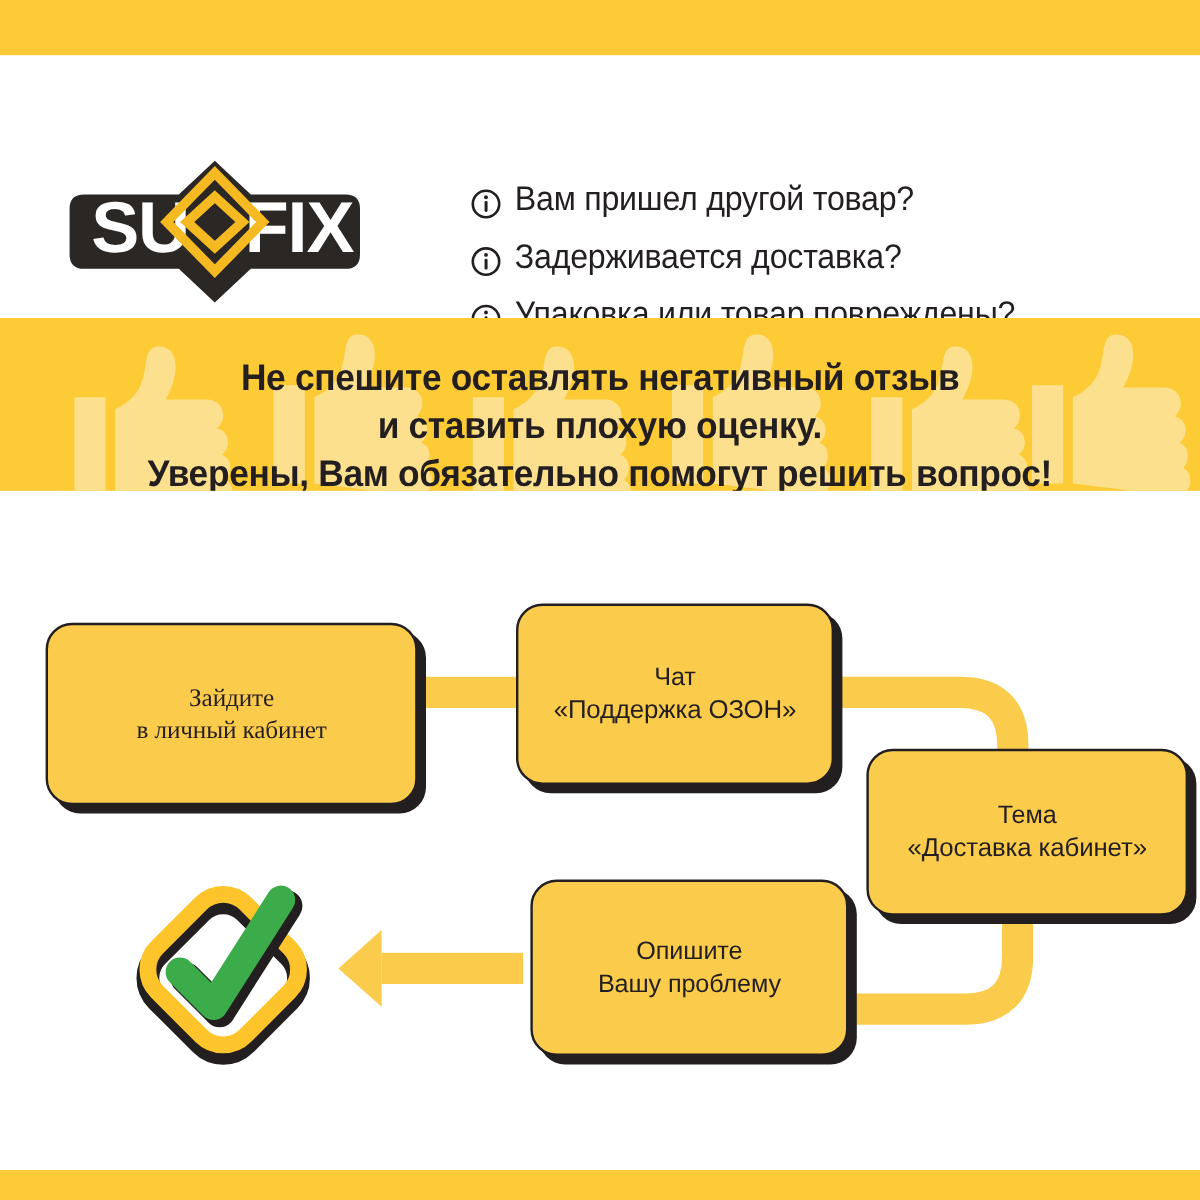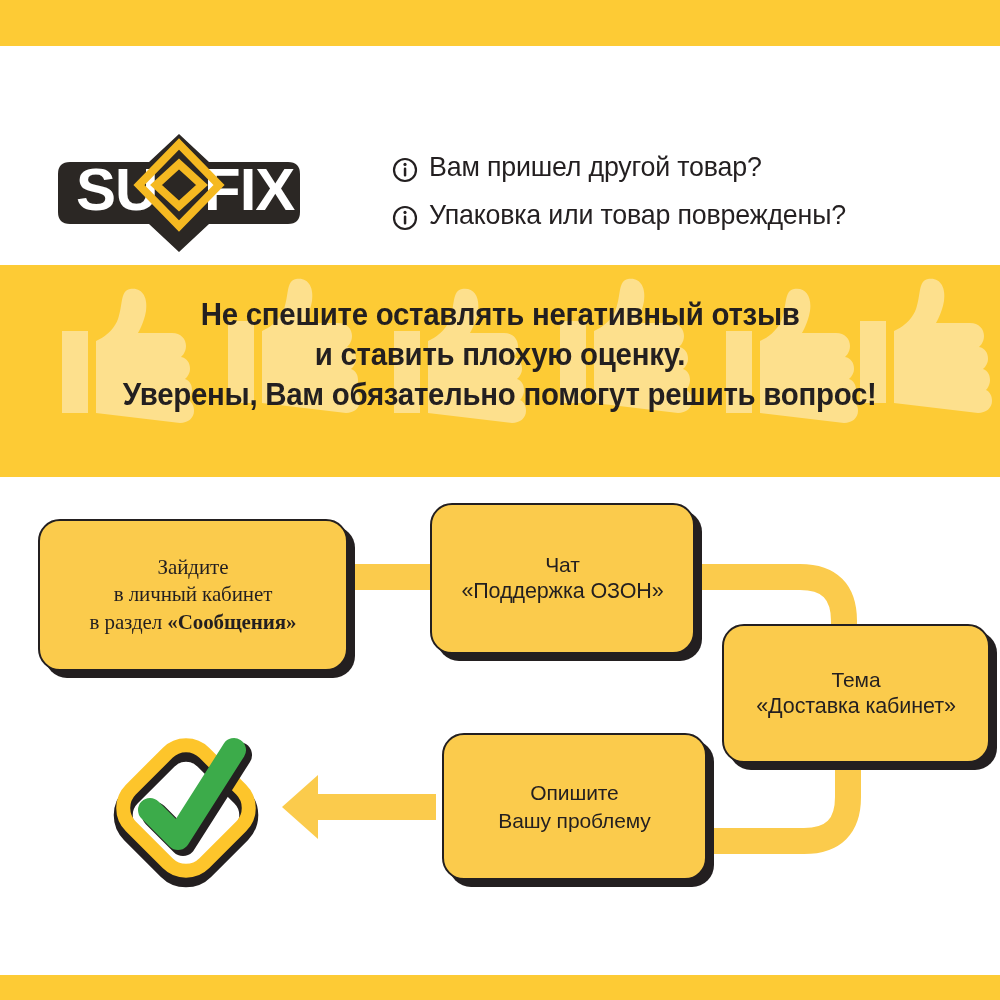--- a/index.html
+++ b/index.html
@@ -31,21 +31,21 @@
     color:#231f20;
     letter-spacing:-0.2px;
     white-space:nowrap;
     font-weight:400;
     transform:scaleX(0.94);
     transform-origin:left center;
   }
 
   
   .banner{
-    position:absolute;left:0;top:265px;width:1000px;height:212px;
+    position:absolute;left:0;top:265px;width:1000px;height:144px;
     background:#fdcb35;overflow:hidden;
   }
   .thumbs{position:absolute;left:0;top:0;width:1000px;height:180px;}
   .banner-text{
     position:absolute;left:0;top:0;width:1000px;height:180px;
     display:flex;flex-direction:column;align-items:center;justify-content:center;
     gap:4px;
   }
   .bline{
     font-size:31px;font-weight:bold;color:#231f20;
@@ -116,20 +116,30 @@
         <span class="qicon">
           <svg width="26" height="26" viewBox="0 0 26 26" xmlns="http://www.w3.org/2000/svg">
             <circle cx="13" cy="13" r="11" fill="none" stroke="#231f20" stroke-width="2.2"></circle>
             <circle cx="13" cy="7.4" r="1.6" fill="#231f20"></circle>
             <rect x="11.8" y="10.6" width="2.5" height="9" rx="1.1" fill="#231f20"></rect>
           </svg>
         </span>
         <span class="qtext">Вам пришел другой товар?</span>
       </div>
 
+      <div class="qrow">
+        <span class="qicon">
+          <svg width="26" height="26" viewBox="0 0 26 26" xmlns="http://www.w3.org/2000/svg">
+            <circle cx="13" cy="13" r="11" fill="none" stroke="#231f20" stroke-width="2.2"></circle>
+            <circle cx="13" cy="7.4" r="1.6" fill="#231f20"></circle>
+            <rect x="11.8" y="10.6" width="2.5" height="9" rx="1.1" fill="#231f20"></rect>
+          </svg>
+        </span>
+        <span class="qtext">Задерживается доставка?</span>
+      </div>
 
       <div class="qrow">
         <span class="qicon">
           <svg width="26" height="26" viewBox="0 0 26 26" xmlns="http://www.w3.org/2000/svg">
             <circle cx="13" cy="13" r="11" fill="none" stroke="#231f20" stroke-width="2.2"></circle>
             <circle cx="13" cy="7.4" r="1.6" fill="#231f20"></circle>
             <rect x="11.8" y="10.6" width="2.5" height="9" rx="1.1" fill="#231f20"></rect>
           </svg>
         </span>
         <span class="qtext">Упаковка или товар повреждены?</span>
@@ -176,21 +186,20 @@
 
       <g>
         <rect x="318" y="349" width="118" height="26" fill="#fbcb4c"></rect>
         <path d="M318 330 L282 362 L318 394 Z" fill="#fbcb4c"></path>
       </g>
     </svg>
 
     <div class="node" id="node-messages">
       <div class="ln">Зайдите</div>
       <div class="ln">в личный кабинет</div>
-      <div class="ln mix"><span>в раздел </span><b>«Сообщения»</b></div>
     </div>
 
     <div class="node" id="node-chat">
       <div class="ln">Чат</div>
       <div class="ln b">«Поддержка ОЗОН»</div>
     </div>
 
     <div class="node" id="node-topic">
       <div class="ln">Тема</div>
       <div class="ln b">«Доставка кабинет»</div>

